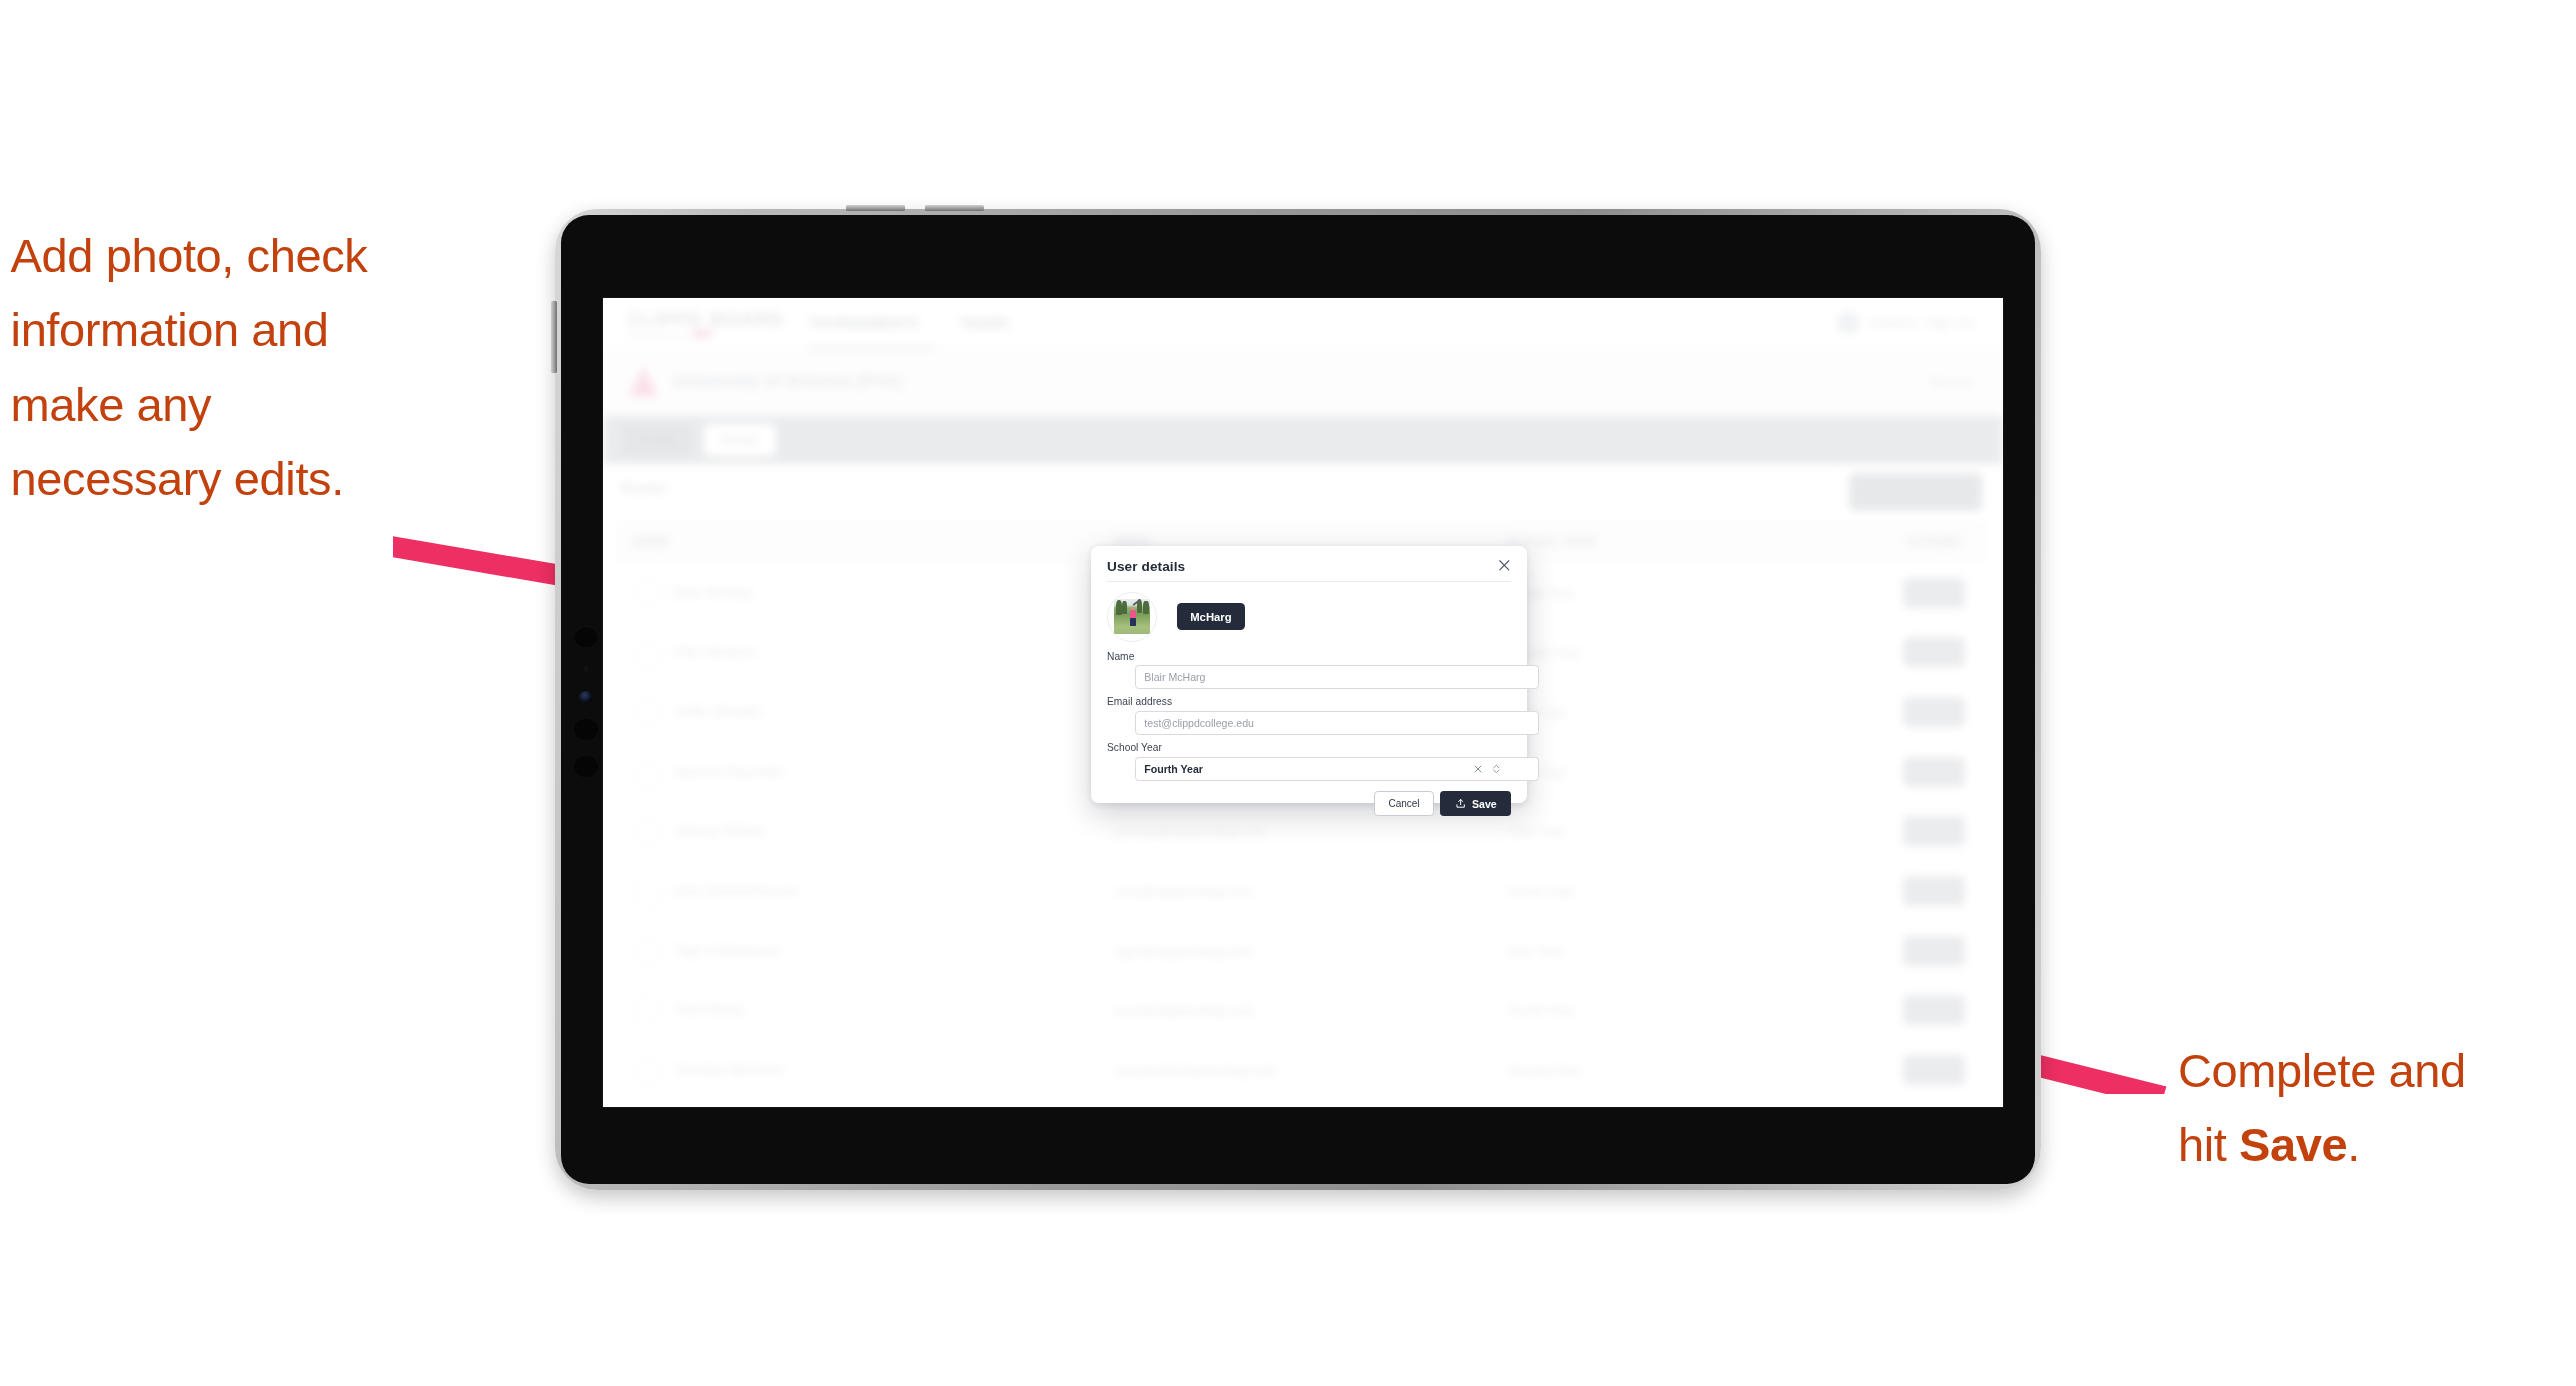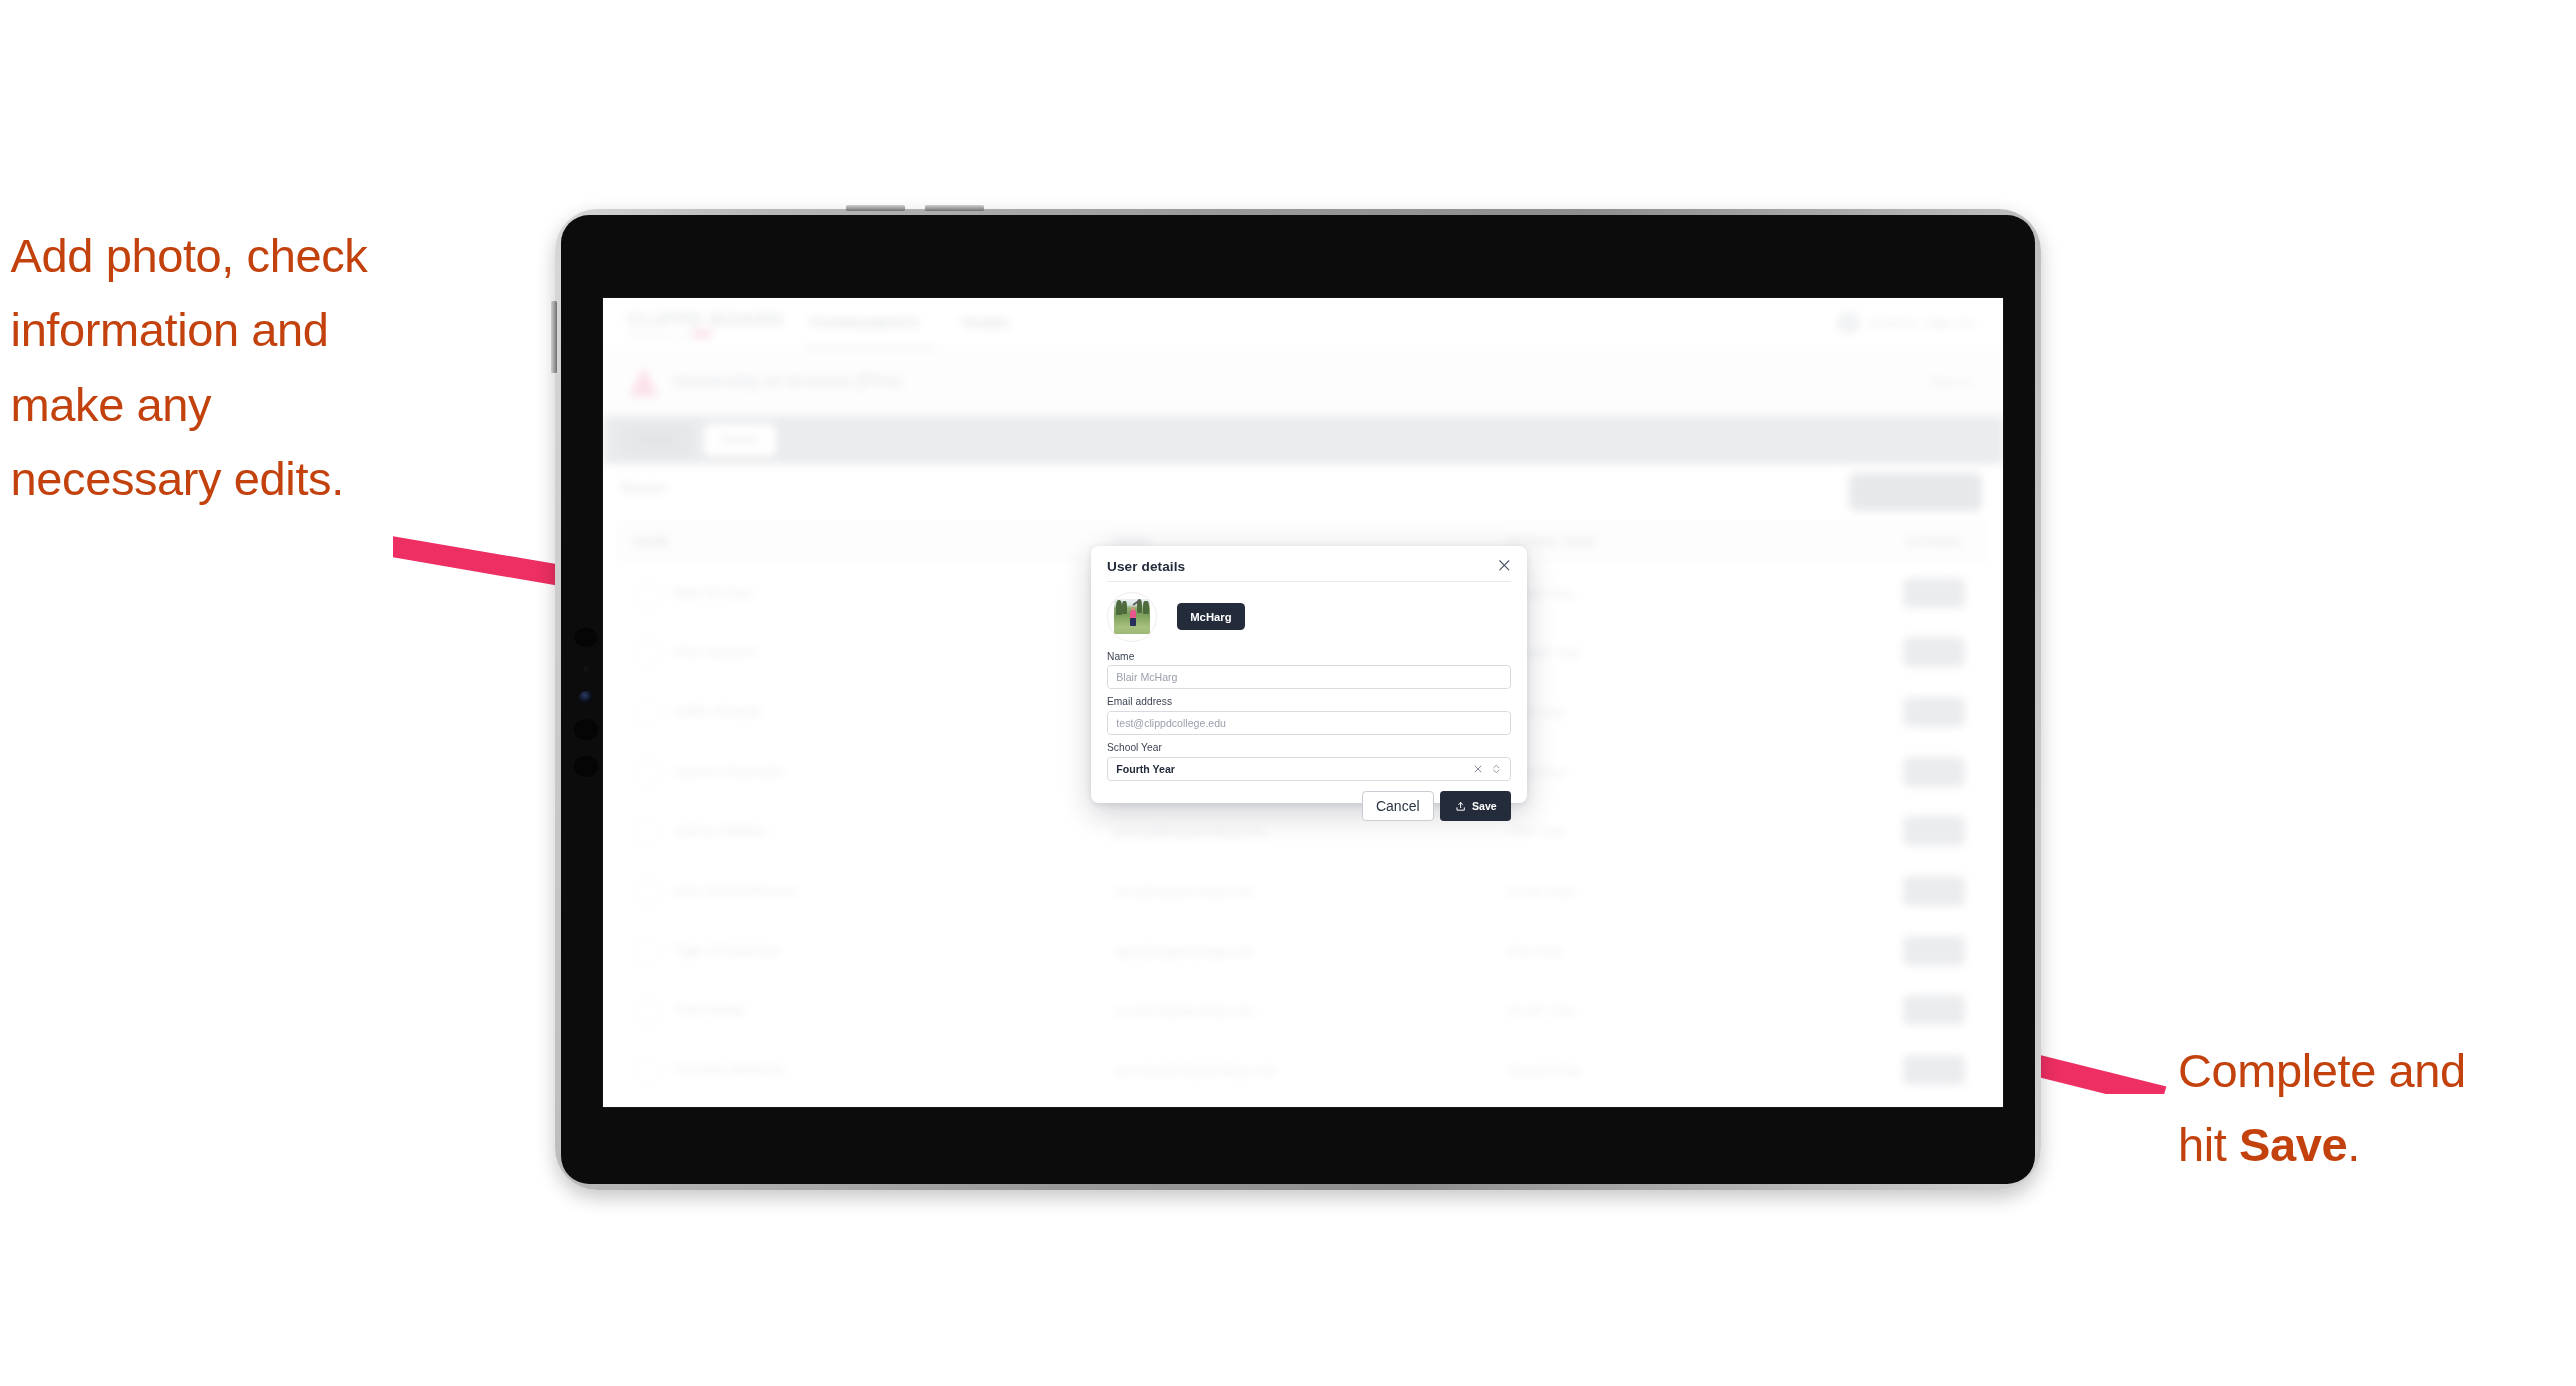--- a/index.html
+++ b/index.html
@@ -266,20 +266,21 @@
     margin-bottom: 3.8px; display: block; letter-spacing: 0.04px;
   }
   .field-input {
     width: 100%; height: 24px;
     border: 0.8px solid #d8dade; border-radius: 3.8px;
     background: #ffffff;
     padding: 0 8.3px;
     font-size: 10.6px; color: #9aa0ab;
     font-family: "Liberation Sans", sans-serif;
     outline: none;
+    margin-left: 28px;
   }
   .field-input::placeholder { color: #9aa0ab; }
   #school-year-wrap { position: relative; }
   #school-year-input {
     color: #242c3c; font-weight: 600; padding-right: 47px;
   }
   #school-year-clear-icon {
     position: absolute; right: 27px; top: 6px;
     width: 12px; height: 12px; color: #7f8797; cursor: pointer;
   }
@@ -288,21 +289,21 @@
     width: 10.6px; height: 12px; color: #8d94a2; cursor: pointer;
   }
   #school-year-clear-icon svg, #school-year-stepper-icon svg { display: block; }
 
   #modal-footer {
     display: flex; justify-content: flex-end; gap: 6.8px;
     margin-top: 10.6px;
   }
   #cancel-button {
     background: #ffffff; color: #2b3444;
-    font-size: 14px; font-weight: 500;
+    font-size: 10px; font-weight: 500;
     border: 0.8px solid #c9ccd2; border-radius: 3.8px;
     padding: 6px 13px; cursor: pointer;
     font-family: "Liberation Sans", sans-serif;
     text-align: right;
   }
   #save-button {
     background: #242c3c; color: #ffffff;
     font-size: 10.6px; font-weight: 700;
     border: none; border-radius: 3.8px;
     padding: 6px 14.3px; cursor: pointer;

